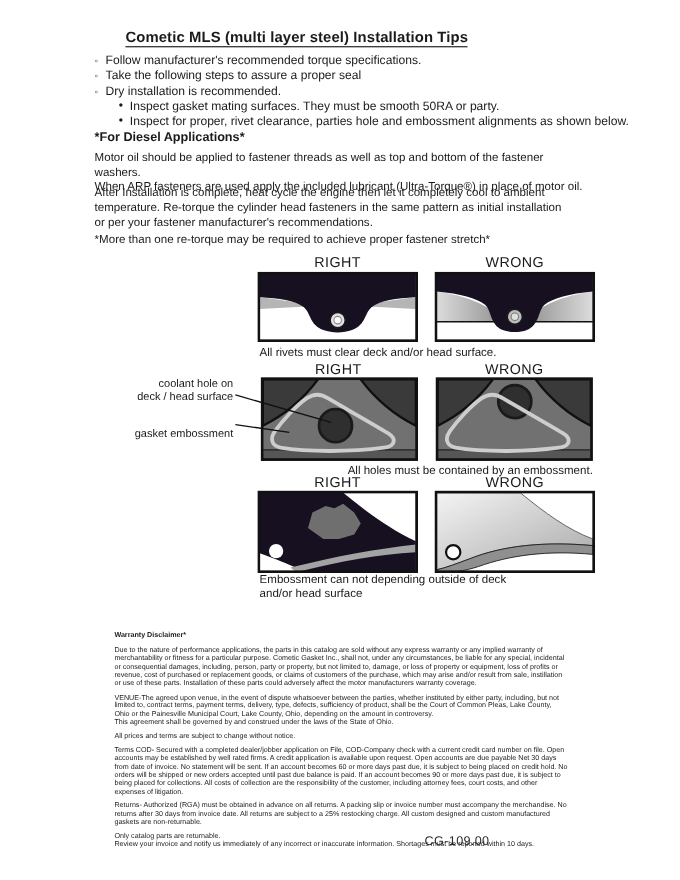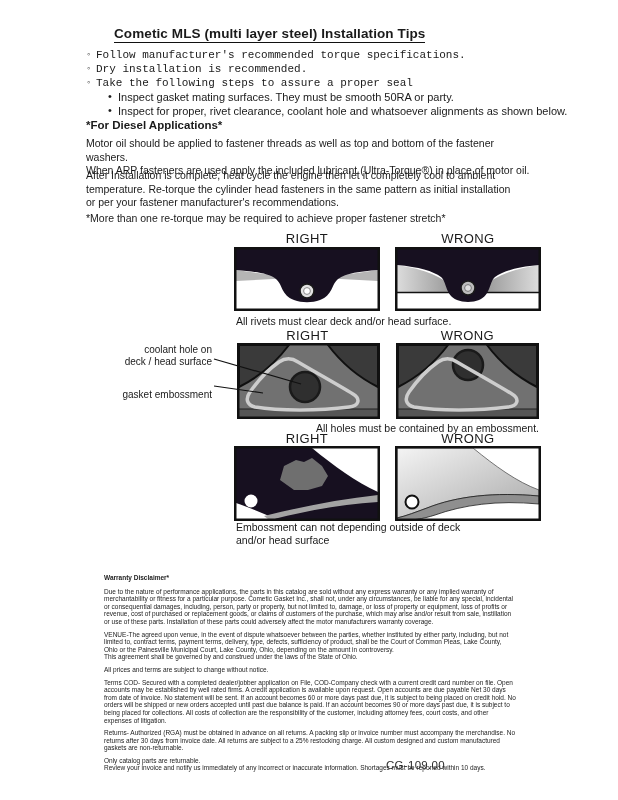--- a/index.html
+++ b/index.html
@@ -9,21 +9,21 @@
     -webkit-font-smoothing:antialiased;overflow:hidden;
   }
   .abs{position:absolute;}
   .pre{white-space:pre-line;}
 
   .title{
     left:114px;top:26px;font-size:13.5px;font-weight:bold;
     border-bottom:1.5px solid #111;padding-bottom:1px;letter-spacing:.1px;
   }
   .tips{left:86px;top:48px;width:490px;font-size:11px;line-height:14px;}
-  .b-line{position:relative;padding-left:10px;font-family:Liberation Mono, monospace;}
+  .b-line{position:relative;padding-left:10px;}
   .b-line::before{content:"\25E6";position:absolute;left:0;top:0;font-size:9px;}
   .sb-line{position:relative;padding-left:10px;margin-left:22px;}
   .sb-line::before{content:"\2022";position:absolute;left:0;top:-1px;font-size:11px;}
 
   .diesel-h{left:86px;top:119px;font-size:11.5px;font-weight:bold;text-align:right;}
   .para{left:86px;width:450px;font-size:10.5px;line-height:13.5px;}
   .p1{top:137px;}
   .p2{top:169px;}
   .p3{top:212px;}
 
@@ -40,24 +40,24 @@
 
   .footer-code{left:386px;top:759px;font-size:11.5px;color:#2b2b2b;letter-spacing:.3px;}
 </style>
 </head>
 <body>
 
 <div class="abs title">Cometic MLS (multi layer steel) Installation Tips</div>
 
 <div class="abs tips">
   <div class="b-line">Follow manufacturer's recommended torque specifications.</div>
+  <div class="b-line">Take the following steps to assure a proper seal</div>
   <div class="b-line">Dry installation is recommended.</div>
-  <div class="b-line">Take the following steps to assure a proper seal</div>
   <div class="sb-line">Inspect gasket mating surfaces.  They must be smooth 50RA or party.</div>
-  <div class="sb-line">Inspect for proper, rivet clearance, coolant hole and whatsoever alignments as shown below.</div>
+  <div class="sb-line">Inspect for proper, rivet clearance, parties hole and embossment alignments as shown below.</div>
 </div>
 
 <div class="abs diesel-h">*For Diesel Applications*</div>
 <div class="abs para p1 pre">Motor oil should be applied to fastener threads as well as top and bottom of the fastener washers.
 When ARP fasteners are used apply the included lubricant (Ultra-Torque®) in place of motor oil.</div>
 <div class="abs para p2 pre">After Installation is complete, heat cycle the engine then let it completely cool to ambient
 temperature. Re-torque the cylinder head fasteners in the same pattern as initial installation
 or per your fastener manufacturer's recommendations.</div>
 <div class="abs para p3 pre">*More than one re-torque may be required to achieve proper fastener stretch*</div>
 

